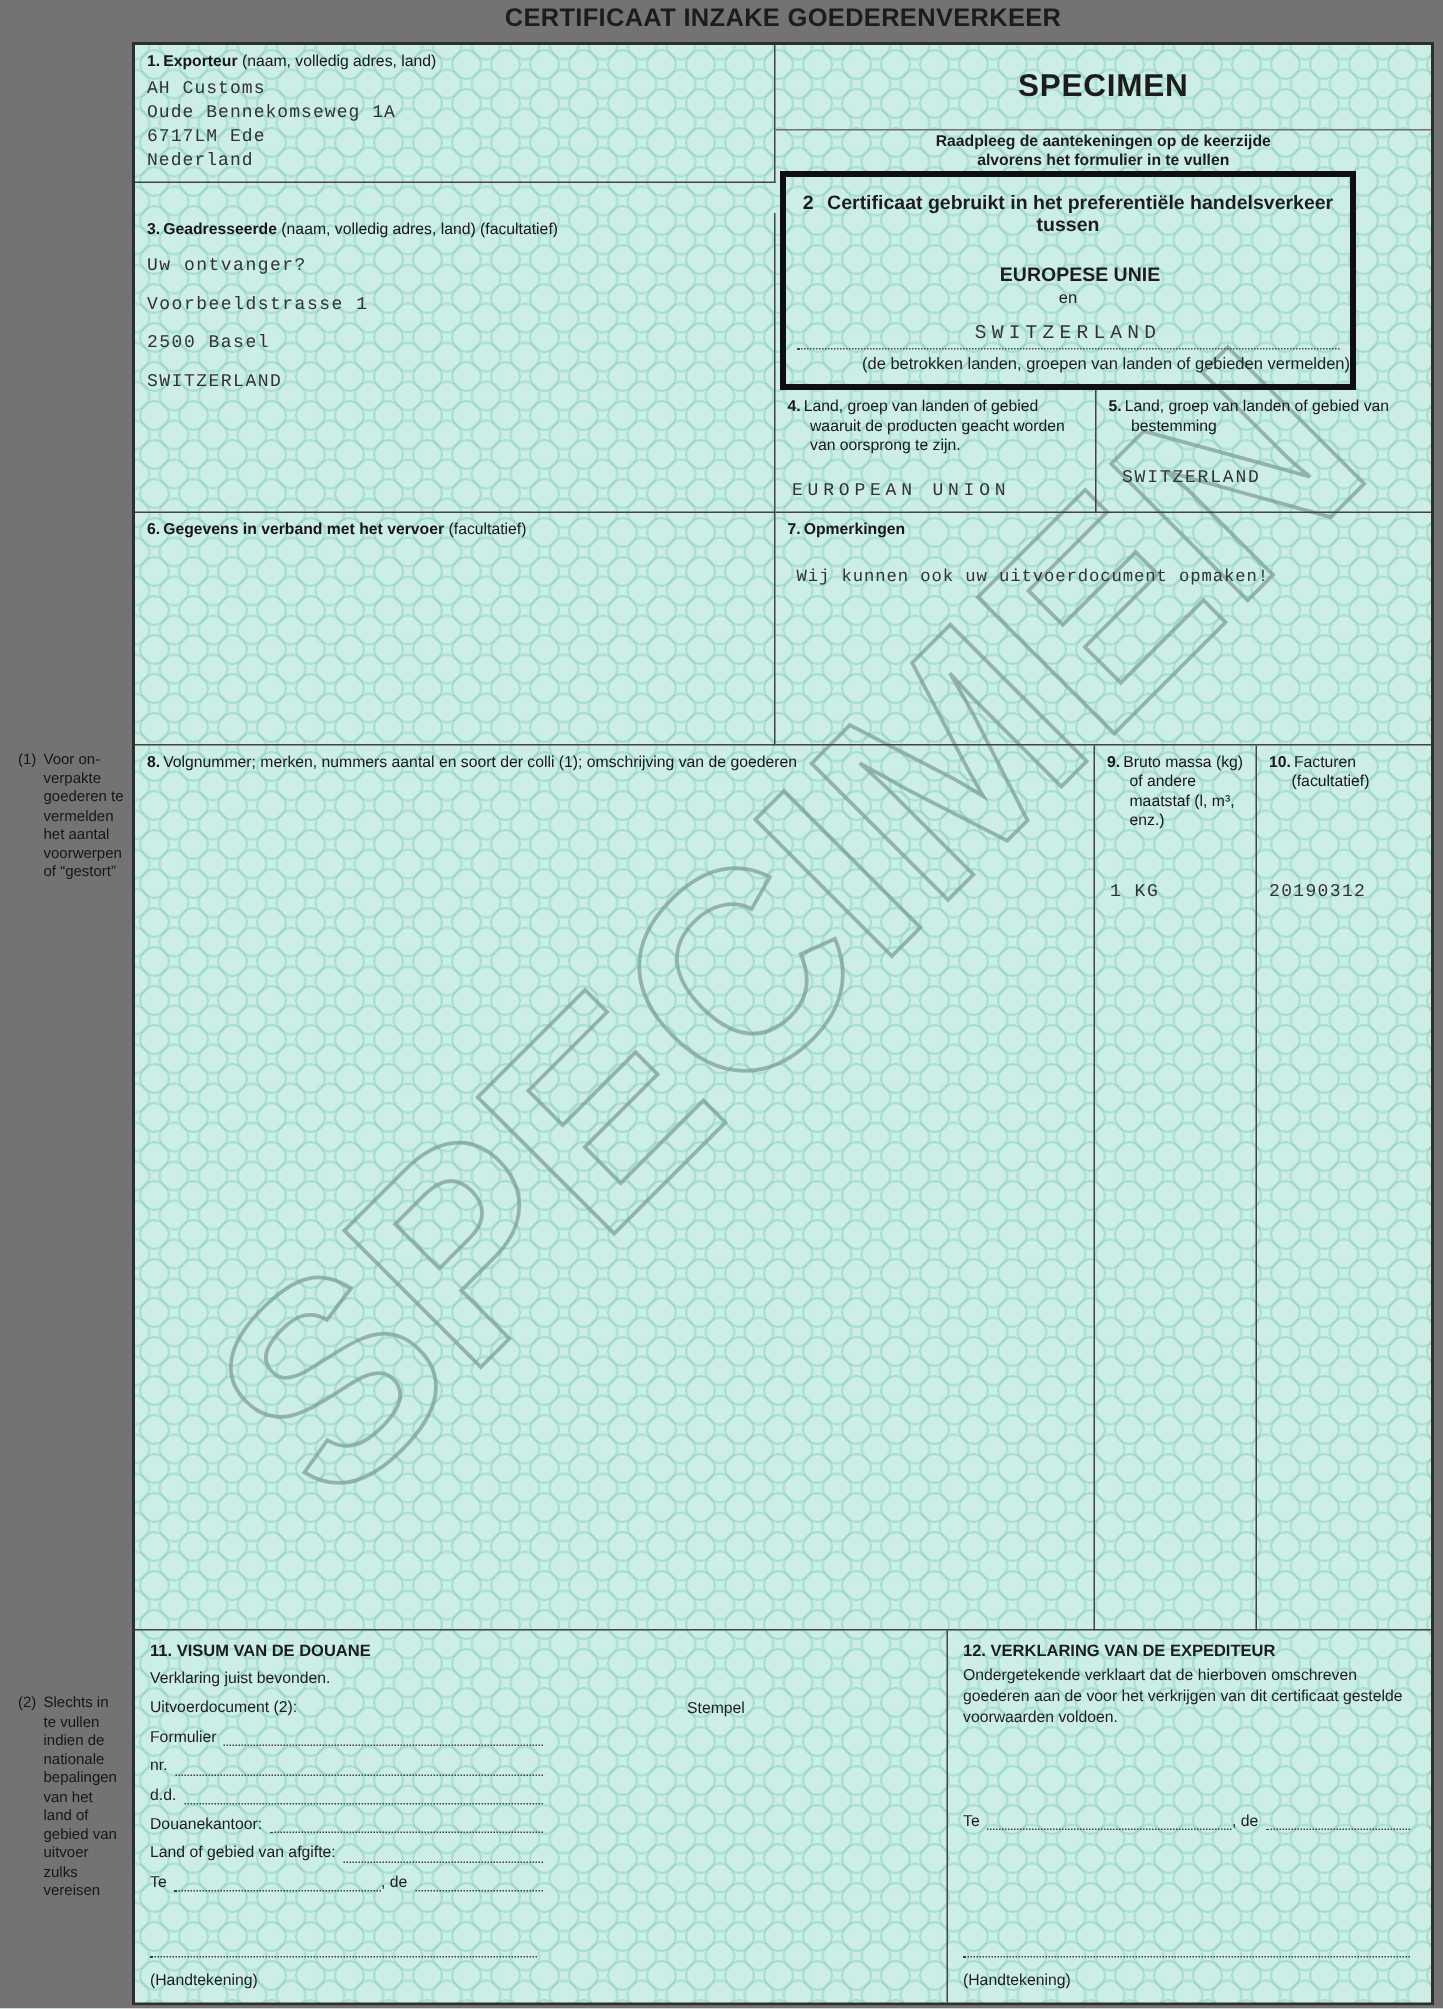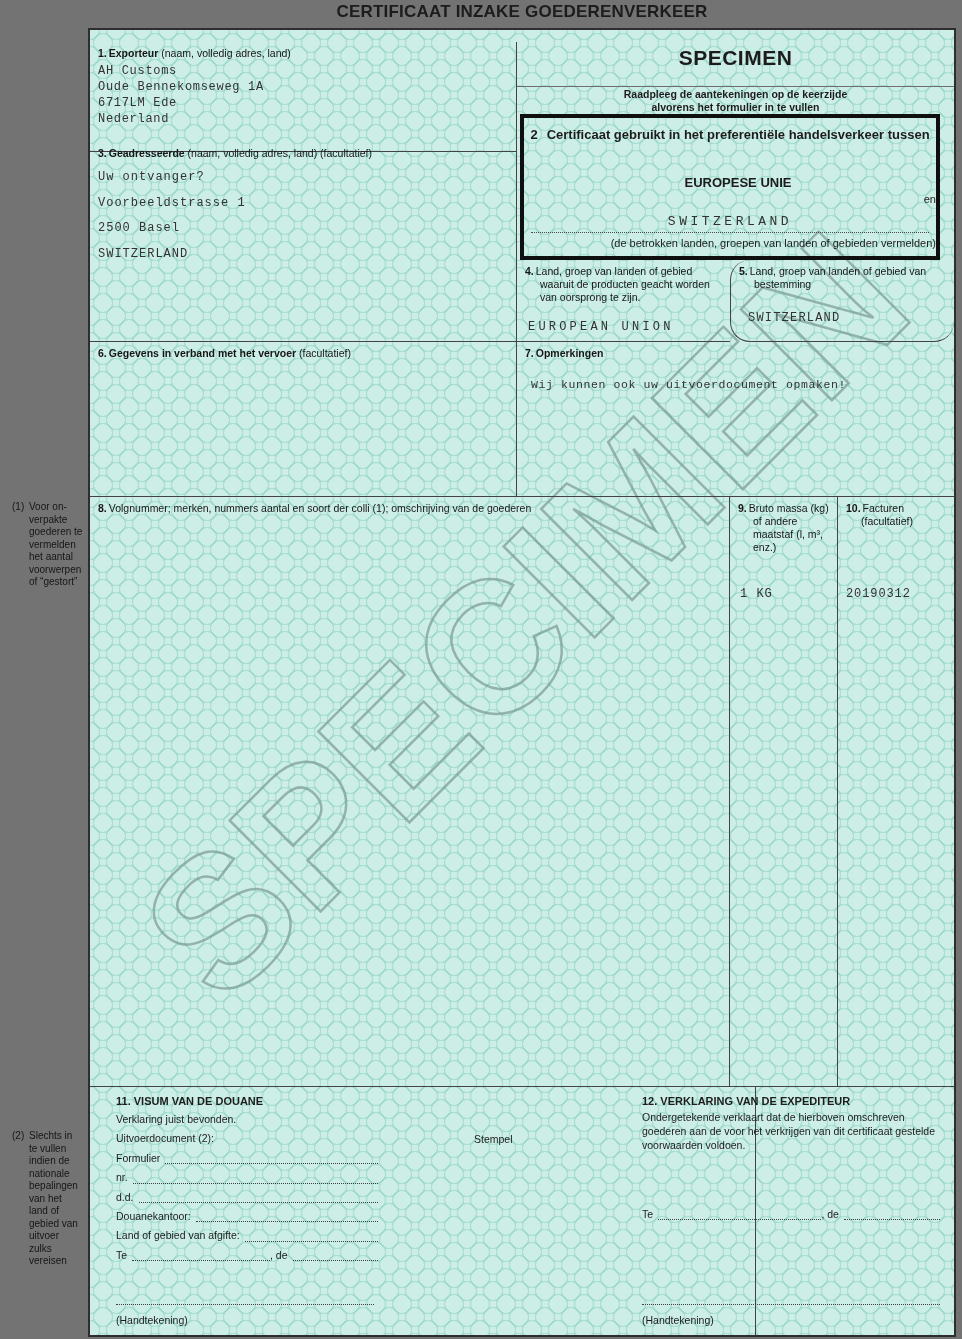--- a/index.html
+++ b/index.html
@@ -14,40 +14,40 @@
           radial-gradient(circle, rgba(142,210,194,0) 8.5px, rgba(142,210,194,0.55) 9px, rgba(142,210,194,0.55) 10px, rgba(142,210,194,0) 10.5px),
           radial-gradient(circle, rgba(142,210,194,0) 8.5px, rgba(142,210,194,0.55) 9px, rgba(142,210,194,0.55) 10px, rgba(142,210,194,0) 10.5px);
         background-size:26px 26px;background-position:0 0,13px 13px;}
   .watermark{position:absolute;left:15px;top:165px;width:840px;height:840px;z-index:1;
         display:flex;align-items:center;justify-content:center;pointer-events:none;
         transform:rotate(-45deg);font-size:187px;font-weight:bold;letter-spacing:1px;
         color:transparent;-webkit-text-stroke:2.5px rgba(124,156,148,0.72);}
   .box{position:absolute;box-sizing:border-box;padding:5px 8px;z-index:2;background:transparent;}
   .br{border-right:1px solid #434343;}
   .bb{border-bottom:1px solid #434343;}
-  .bl{border-left:1px solid #434343;border-radius:20px;}
+  .bl{border-left:1px solid #434343;}
   .lbl{margin:0;font-size:10.5px;line-height:13px;color:#161616;}
   .lbl .num{font-weight:bold;margin-right:2px;}
   .lbl .bold{font-weight:bold;}
   .hang{padding-left:15px;text-indent:-15px;}
   .tw{font-family:"Liberation Mono","DejaVu Sans Mono",monospace;color:#323232;
       font-size:12px;letter-spacing:0.7px;}
   
   .tw-b1{margin-top:3px;line-height:16px;}
   .tw-b3{margin-top:5px;line-height:25.5px;letter-spacing:1px;}
   
   .spec-head{display:flex;align-items:center;justify-content:center;}
   .spec-head .big{font-size:21px;font-weight:bold;letter-spacing:0.5px;}
   .spec-note{text-align:center;font-weight:bold;font-size:10.5px;line-height:13px;padding-top:1px;}
   
   .box2{border:4px solid #0f0f0f;padding:0;z-index:3;}
   .box2 .hdr{position:absolute;top:9px;left:0;right:0;text-align:center;font-weight:bold;font-size:13px;}
   .box2 .hdr .num{margin-right:9px;}
   .box2 .party1{position:absolute;top:57px;left:0;right:0;text-align:center;font-weight:bold;font-size:13px;padding-left:16px;}
-  .box2 .conj{position:absolute;top:75px;left:0;right:0;text-align:right;font-size:11px;}
+  .box2 .conj{position:absolute;top:75px;left:0;right:0;text-align:center;font-size:11px;}
   .box2 .party2{position:absolute;top:96px;left:0;right:0;text-align:center;
                 font-family:"Liberation Mono","DejaVu Sans Mono",monospace;font-size:13px;letter-spacing:3.5px;color:#323232;}
   .box2 .dotline{position:absolute;top:114px;left:7px;right:7px;border-bottom:1px dotted #4a4a4a;}
   .box2 .foot{position:absolute;top:119px;left:0;right:0;text-align:right;font-size:11px;}
   .val-abs{position:absolute;}
   
   .sec-title{margin:0;font-size:11px;font-weight:bold;line-height:17px;}
   .frow{display:flex;align-items:flex-end;width:262px;font-size:10.5px;line-height:19.4px;}
   .plain-row{font-size:10.5px;line-height:19.4px;}
   .dotfill{flex:1;margin:0 0 4px 5px;border-bottom:1px dotted #3f3f3f;}
@@ -73,21 +73,21 @@
   </div>
   <div class="note" style="left:12px;top:1130px;">
     <span class="nnum">(2)</span>
     <span class="ntext">Slechts in te vullen indien de nationale bepalingen van het land of gebied van uitvoer zulks vereisen</span>
   </div>
 
   <div class="form">
 
     <div class="watermark">SPECIMEN</div>
 
-    <section class="box br bb" style="left:0;top:12px;width:427px;height:110px;">
+    <section class="box br bb" style="left:0;top:0;width:427px;height:92px;">
       <p class="lbl">
         <span class="num">1.</span><span class="bold">Exporteur</span>
         <span>(naam, volledig adres, land)</span>
       </p>
       <div class="tw tw-b1">
         <div>AH Customs</div>
         <div>Oude Bennekomseweg 1A</div>
         <div>6717LM Ede</div>
         <div>Nederland</div>
       </div>
@@ -107,21 +107,21 @@
     </section>
 
     <section class="box spec-head" style="left:427px;top:0;width:437px;height:57px;border-bottom:1px solid #6e6e6e;">
       <span class="big">SPECIMEN</span>
     </section>
     <section class="box spec-note" style="left:427px;top:57px;width:437px;height:27px;">
       <div>Raadpleeg de aantekeningen op de keerzijde</div>
       <div>alvorens het formulier in te vullen</div>
     </section>
 
-    <section class="box box2" style="left:430px;top:84px;width:420px;height:146px;">
+    <section class="box box2" style="left:430px;top:84px;width:384px;height:146px;">
       <div class="hdr">
         <span class="num">2</span><span>Certificaat gebruikt in het preferentiële handelsverkeer tussen</span>
       </div>
       <div class="party1">EUROPESE UNIE</div>
       <div class="conj">en</div>
       <div class="party2">SWITZERLAND</div>
       <div class="dotline"></div>
       <div class="foot">(de betrokken landen, groepen van landen of gebieden vermelden)</div>
     </section>
 
@@ -166,21 +166,21 @@
       <div class="tw val-abs" style="left:10px;top:90px;letter-spacing:1px;">1 KG</div>
     </section>
 
     <section class="box bb" style="left:748px;top:467px;width:116px;height:590px;">
       <p class="lbl hang">
         <span class="num">10.</span><span>Facturen (facultatief)</span>
       </p>
       <div class="tw val-abs" style="left:8px;top:90px;letter-spacing:0.9px;">20190312</div>
     </section>
 
-    <section class="box br" style="left:0;top:1057px;width:650px;height:248px;padding:6px 10px;margin-left:16px;">
+    <section class="box br" style="left:0;top:1057px;width:542px;height:248px;padding:6px 10px;">
       <p class="sec-title">
         <span>11.</span> <span>VISUM VAN DE DOUANE</span>
       </p>
       <div class="plain-row">Verklaring juist bevonden.</div>
       <div class="plain-row">Uitvoerdocument (2):</div>
       <div class="stamp">Stempel</div>
       <div class="frow">
         <span>Formulier</span>
           <span class="dotfill"></span>
       </div>

